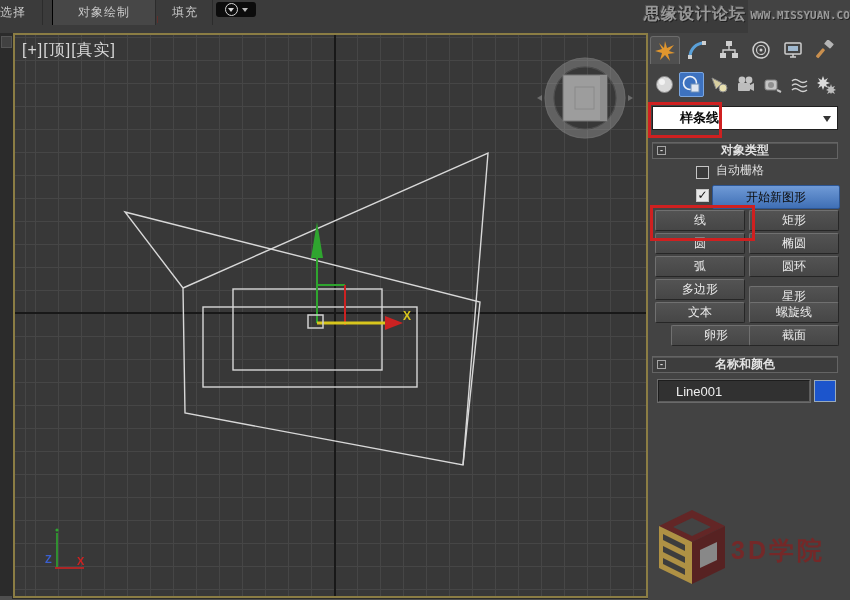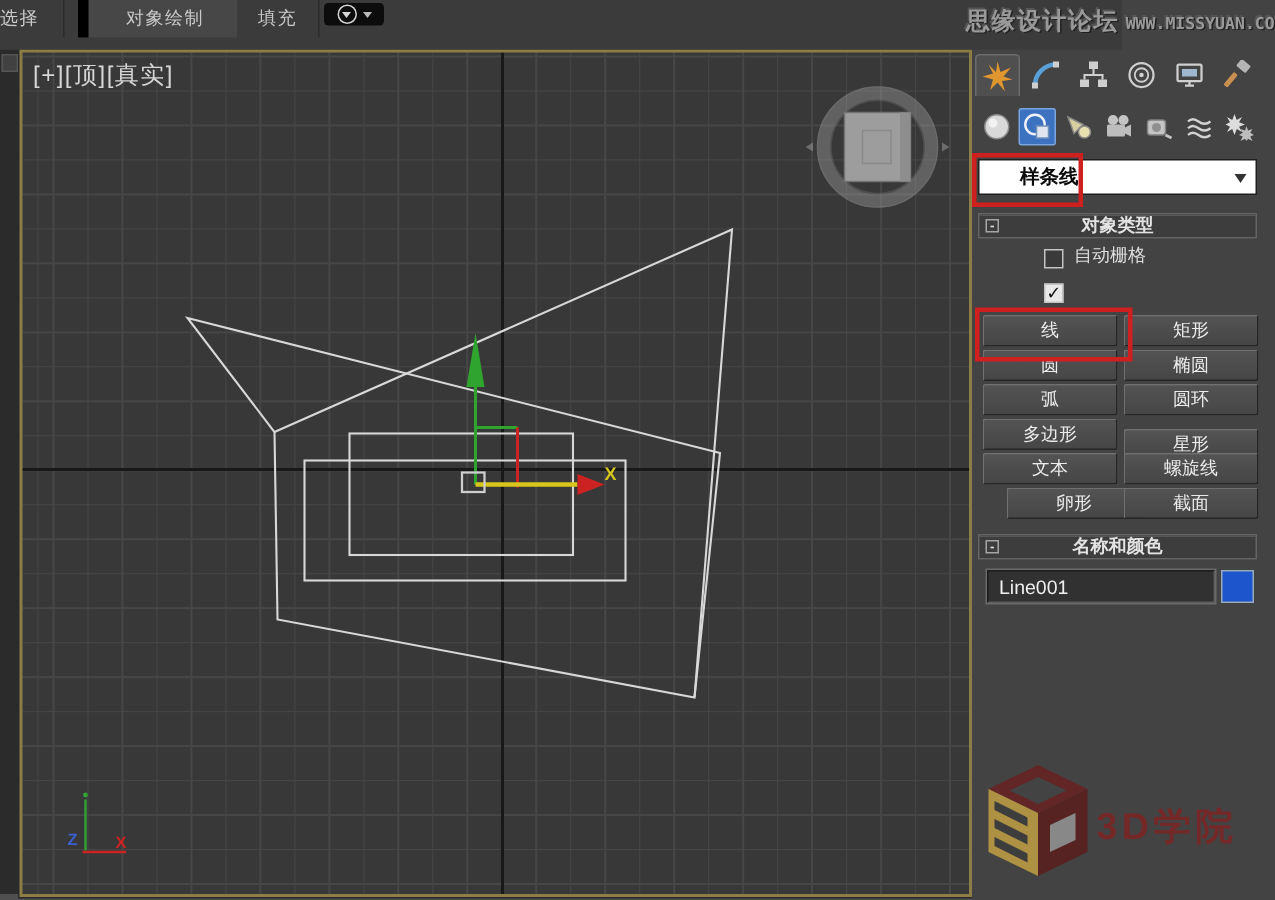--- a/index.html
+++ b/index.html
@@ -5,21 +5,21 @@
   html,body{margin:0;padding:0;background:#222;}
   #app{position:relative;width:850px;height:600px;overflow:hidden;
        font-family:"Liberation Sans","DejaVu Sans",sans-serif;
        background:#434343;-webkit-user-select:none;user-select:none;}
   
   #menubar{position:absolute;left:0;top:0;width:748px;height:33px;background:#3b3b3b;z-index:5;}
   .mtab{position:absolute;top:0;height:25px;display:flex;align-items:center;justify-content:center;
         color:#c9c9c9;font-size:12px;letter-spacing:1px;z-index:2;}
   #mtab-select{left:0;width:42px;overflow:hidden;background:#3b3b3b;border-right:1px solid #2c2c2c;}
   #mtab-select span{position:relative;left:-8px;white-space:nowrap;}
-  #mtab-paint{left:52px;width:102px;background:#474747;border-left:7px solid #000000;border-right:1px solid #2c2c2c;}
+  #mtab-paint{left:52px;width:102px;background:#474747;border-left:1px solid #000000;border-right:1px solid #2c2c2c;}
   #mtab-populate{left:158px;width:54px;background:#3b3b3b;border-right:1px solid #2c2c2c;}
   #ribbon-min{position:absolute;left:216px;top:2px;width:40px;height:15px;background:#0c0c0c;
               border-radius:3px;display:flex;align-items:center;justify-content:center;gap:4px;z-index:2;}
   .circ-caret{width:11px;height:11px;border:1px solid #d5d5d5;border-radius:50%;position:relative;}
   .circ-caret:after{content:"";position:absolute;left:2px;top:4px;border-left:3px solid transparent;
               border-right:3px solid transparent;border-top:4px solid #d5d5d5;}
   .tiny-caret{width:0;height:0;border-left:3px solid transparent;border-right:3px solid transparent;
               border-top:4px solid #bbb;}
   #red-wm{position:absolute;left:56px;top:11px;z-index:1;color:#82271f;font-size:13px;font-weight:bold;
           letter-spacing:1px;opacity:.9;}
@@ -65,21 +65,21 @@
   .cb.checked{background:#e8e8e8;color:#111;font-size:12px;line-height:11px;text-align:center;font-weight:bold;}
   .cblabel{position:absolute;color:#dedede;font-size:12px;}
   #btn-startshape{position:absolute;left:64px;top:152px;width:126px;height:22px;
            background:linear-gradient(#6f9ad6,#3f6fb5);border:1px solid #2d5694;border-radius:2px;
            color:#0d0d0d;font-size:12px;display:flex;align-items:center;justify-content:center;}
   .gbtn{position:absolute;width:90px;height:21px;background:linear-gradient(#535353,#464646);
         border:1px solid;border-color:#707070 #262626 #262626 #707070;border-radius:2px;
         color:#ececec;font-size:12px;display:flex;align-items:center;justify-content:center;box-sizing:border-box;}
   #name-field{position:absolute;left:10px;top:347px;width:152px;height:22px;background:#313131;
         border:1px solid;border-color:#1d1d1d #5d5d5d #5d5d5d #1d1d1d;box-shadow:0 0 0 1px #6a6a6a;
-        box-sizing:border-box;color:#eee;font-size:13px;display:flex;align-items:center;padding-left:7px;}
+        box-sizing:border-box;color:#eee;font-size:13px;display:flex;align-items:center;padding-left:17px;}
   #color-swatch{position:absolute;left:166px;top:347px;width:22px;height:22px;background:#1c55cc;
         border:1px solid #99aabb;box-sizing:border-box;}
   
   #wm-bottom{position:absolute;left:655px;top:508px;width:195px;height:88px;z-index:3;pointer-events:none;}
   #wm-bottom .txt{position:absolute;left:76px;top:26px;color:#7d2424;font-size:25px;font-weight:bold;
         letter-spacing:3px;opacity:.85;}
 </style>
 </head>
 <body>
 
@@ -255,20 +255,21 @@
 
     <div class="rollout" style="top:109px">
       <span class="minus">-</span>
       <span>对象类型</span>
     </div>
 
     <div class="cb" style="left:48px;top:133px"></div>
     <div class="cblabel" style="left:68px;top:129px">自动栅格</div>
 
     <div class="cb checked" style="left:48px;top:156px">✓</div>
+    <div id="btn-startshape">开始新图形</div>
 
     <button class="gbtn" style="left:7px;top:177px">线</button>
     <button class="gbtn" style="left:101px;top:177px">矩形</button>
     <button class="gbtn" style="left:7px;top:200px">圆</button>
     <button class="gbtn" style="left:101px;top:200px">椭圆</button>
     <button class="gbtn" style="left:7px;top:223px">弧</button>
     <button class="gbtn" style="left:101px;top:223px">圆环</button>
     <button class="gbtn" style="left:7px;top:246px">多边形</button>
     <button class="gbtn" style="left:101px;top:253px">星形</button>
     <button class="gbtn" style="left:7px;top:269px">文本</button>

